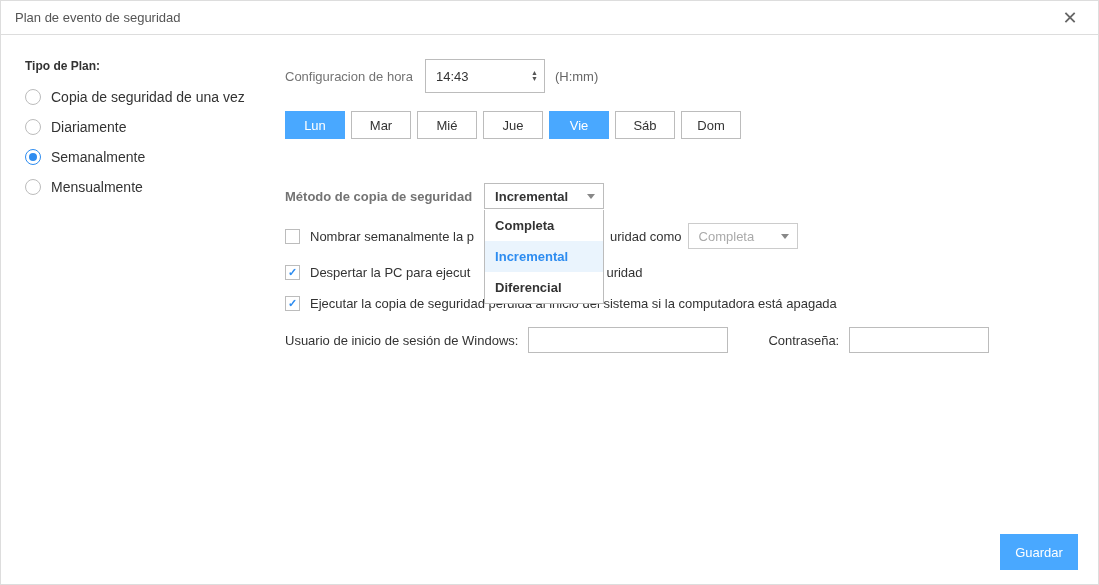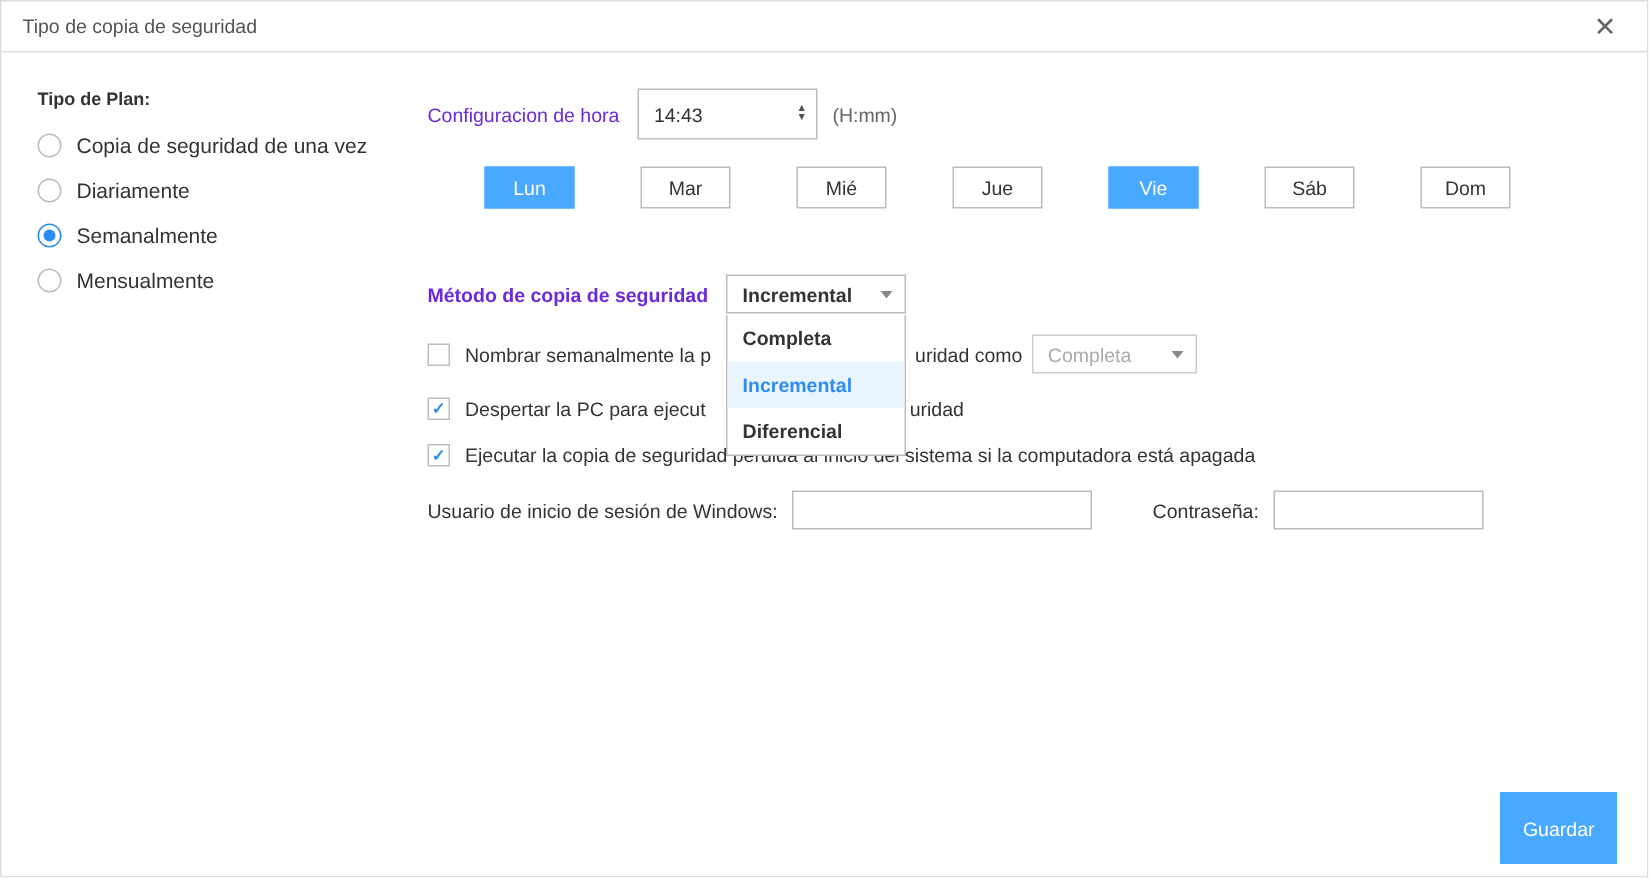--- a/index.html
+++ b/index.html
@@ -88,21 +88,21 @@
 
   .main {
     flex: 1;
     position: relative;
   }
   .row {
     display: flex;
     align-items: center;
     margin-bottom: 18px;
   }
-  .lbl { font-size: 13px; color: #6d28d9; margin-right: 12px; }
+  .lbl { font-size: 13px; color: #737373; margin-right: 12px; }
   .time-input {
     width: 120px;
     height: 34px;
     border: 1px solid #bcbcbc;
     display: flex;
     align-items: center;
     justify-content: space-between;
     padding: 0 6px 0 10px;
     margin-right: 10px;
     cursor: text;
@@ -122,21 +122,20 @@
     width: 60px;
     height: 28px;
     border: 1px solid #bcbcbc;
     background: #fff;
     display: flex;
     align-items: center;
     justify-content: center;
     cursor: pointer;
     font-size: 13px;
     color: #333;
-    margin-left: 38px;
   }
   .day-btn.active {
     background: #49a8ff;
     border-color: #49a8ff;
     color: #fff;
   }
   .select {
     width: 120px;
     height: 26px;
     border: 1px solid #bcbcbc;
@@ -219,42 +218,42 @@
     height: 64px;
     border-top: 0;
     display: flex;
     align-items: center;
     justify-content: flex-end;
     padding: 0 20px;
     gap: 12px;
   }
   .btn {
     min-width: 78px;
-    height: 48px;
-    display: flex;
-    align-items: center;
-    justify-content: flex-end;
+    height: 36px;
+    display: flex;
+    align-items: center;
+    justify-content: center;
     border: 1px solid #bcbcbc;
     cursor: pointer;
     font-size: 13px;
     padding: 0 14px;
   }
   .btn.primary {
     background: #49a8ff;
     border-color: #49a8ff;
     color: #fff;
   }
   .btn.secondary { background: #fff; color: #333; }
 </style>
 </head>
 <body>
 
 <div class="window">
   <div class="titlebar">
-    <span class="title">Tipo de copia de seguridad</span>
+    <span class="title">Plan de evento de seguridad</span>
     <span class="close">✕</span>
   </div>
 
   <div class="body">
     <div class="sidebar">
       <h3>Tipo de Plan:</h3>
 
       <div class="radio-item">
         <span class="radio-circle"></span>
         <span class="radio-label">Copia de seguridad de una vez</span>

